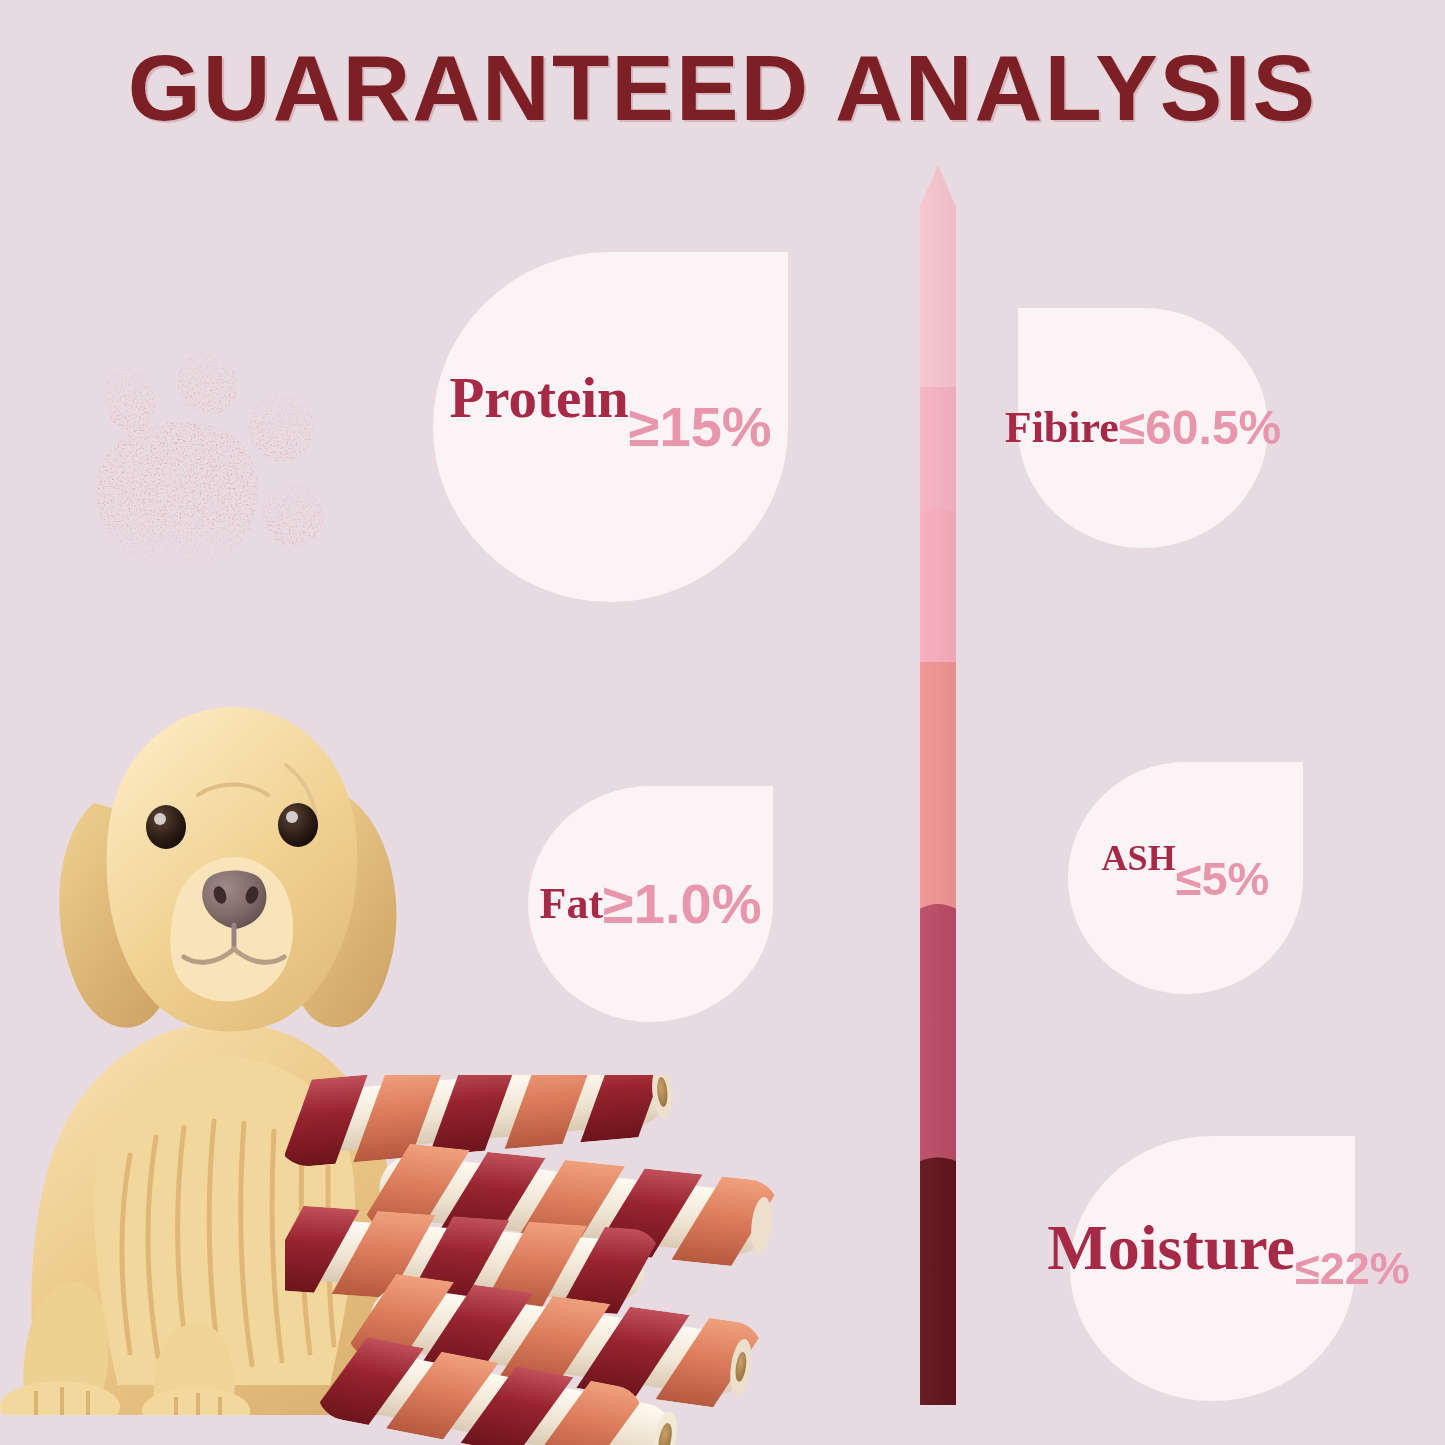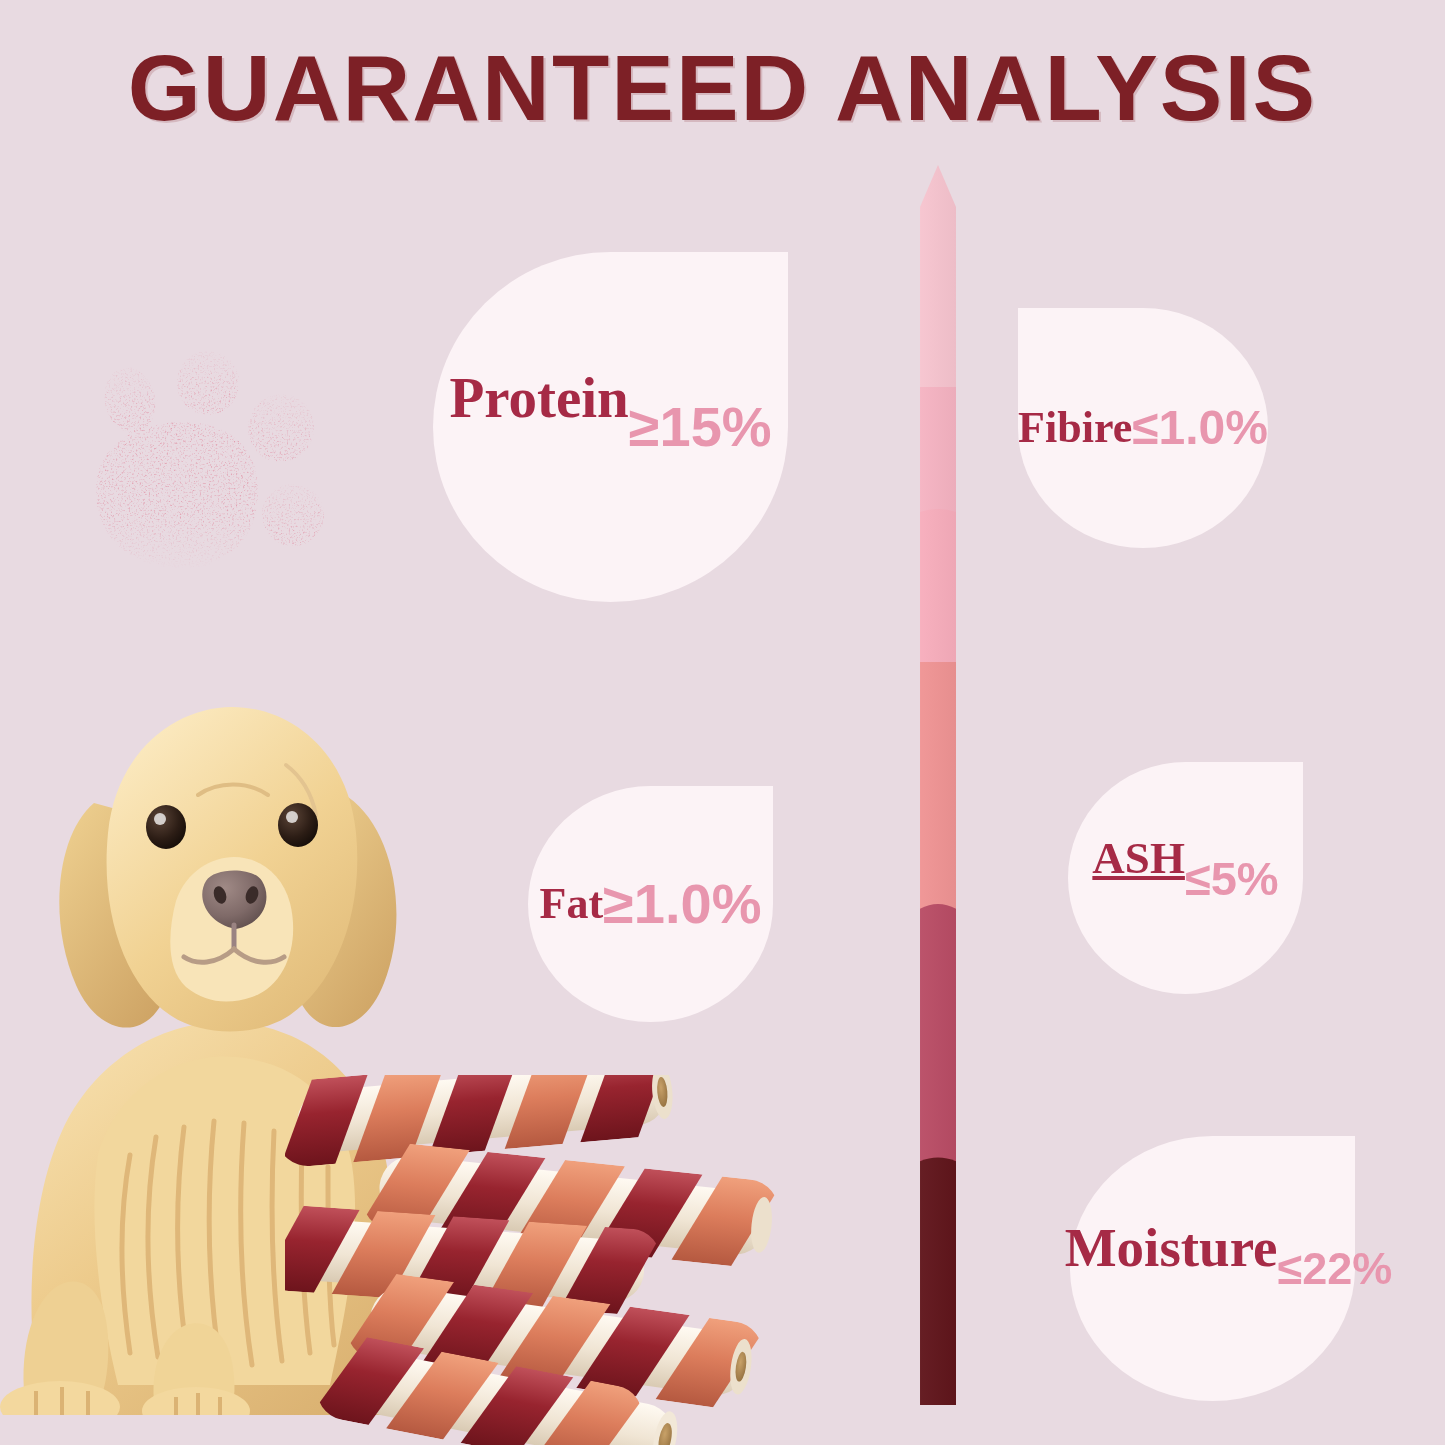--- a/index.html
+++ b/index.html
@@ -73,25 +73,25 @@
 
   #fibire{left:1018px;top:308px;width:250px;height:240px;}
   #fibire .lbl{font-size:44px;}
   #fibire .val{font-size:48px;}
 
   #fat{left:528px;top:786px;width:245px;height:236px;}
   #fat .lbl{font-size:44px;}
   #fat .val{font-size:56px;}
 
   #ash{left:1068px;top:762px;width:235px;height:232px;}
-  #ash .lbl{font-size:45px;margin-bottom:40px;text-decoration:underline;}
+  #ash .lbl{font-size:36px;margin-bottom:40px;}
   #ash .val{font-size:47px;}
 
   #moisture{left:1070px;top:1136px;width:285px;height:265px;}
-  #moisture .lbl{font-size:55px;margin-bottom:42px;margin-left:32px;}
+  #moisture .lbl{font-size:64px;margin-bottom:42px;margin-left:32px;}
   #moisture .val{font-size:45px;}
 </style>
 </head>
 <body>
 
 <div class="stage">
 
   <div class="title">GUARANTEED ANALYSIS</div>
 
   <div class="paw">
@@ -328,21 +328,21 @@
     </svg>
   </div>
 
   <div class="bubble tr-square" id="protein">
     <div class="lbl">Protein</div>
     <div class="val">≥15%</div>
   </div>
 
   <div class="bubble tl-square" id="fibire">
     <div class="lbl">Fibire</div>
-    <div class="val">≤1.0%</div>
+    <div class="val">≤60.5%</div>
   </div>
 
   <div class="bubble tr-square" id="fat">
     <div class="lbl">Fat</div>
     <div class="val">≥1.0%</div>
   </div>
 
   <div class="bubble tr-square" id="ash">
     <div class="lbl">ASH</div>
     <div class="val">≤5%</div>

